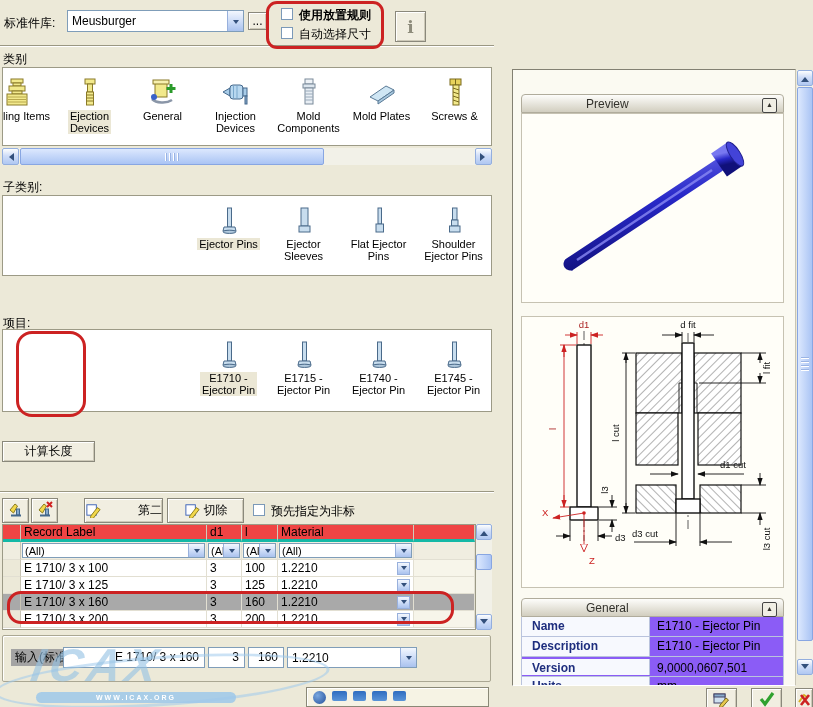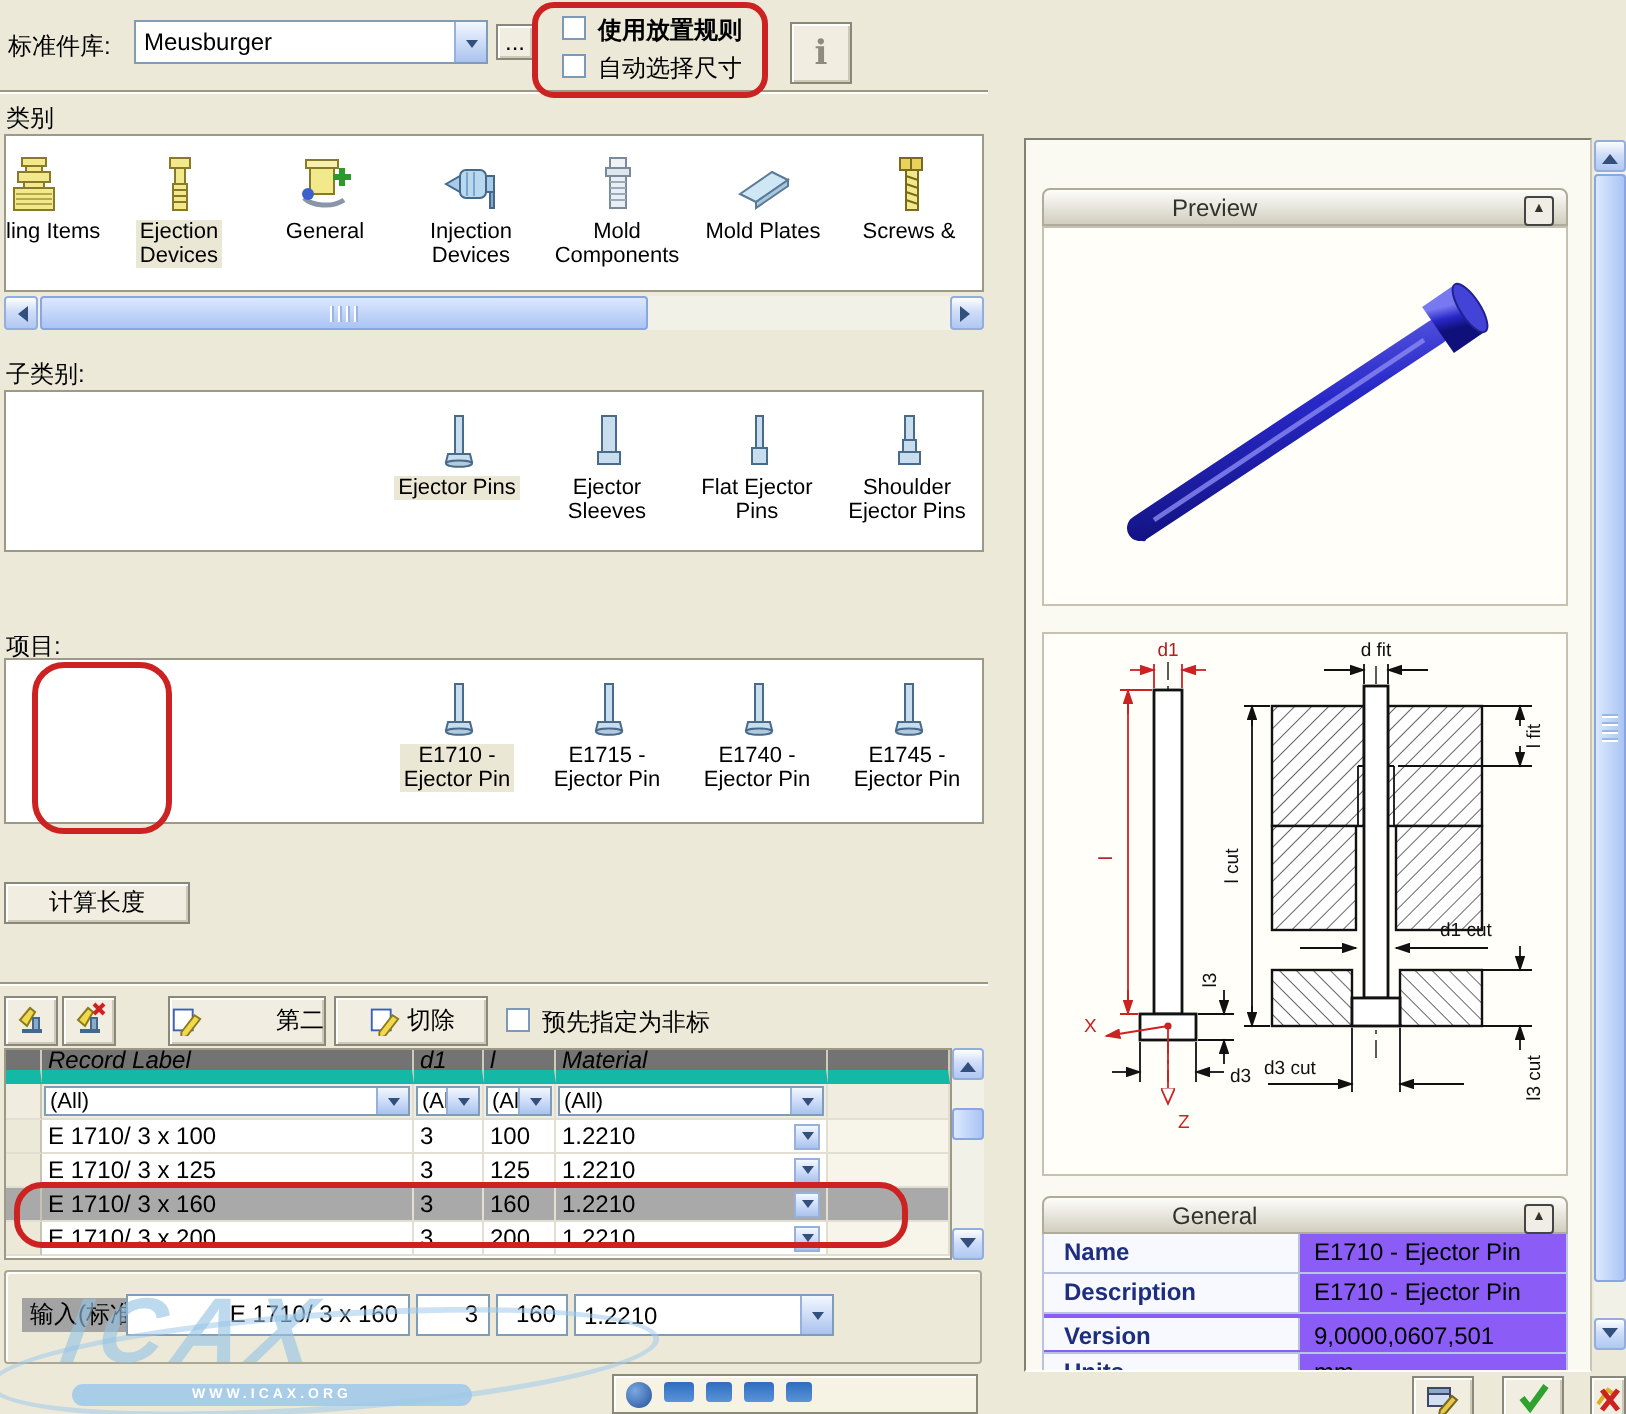--- a/index.html
+++ b/index.html
@@ -44,21 +44,21 @@
   .trow{display:flex;box-sizing:border-box;}
   .tc{box-sizing:border-box;border-right:1px solid #e2dfd2;border-bottom:1px solid #e2dfd2;
       padding:1px 3px;white-space:nowrap;overflow:hidden;display:flex;align-items:center;}
   .c0{width:18px;flex:none;background:#ece9d8;border-right:1px solid #c8c4b4;}
   .c1{width:186px;flex:none;}
   .c2{width:35px;flex:none;}
   .c3{width:36px;flex:none;}
   .c4{width:136px;flex:none;}
   .c5{flex:1;background:#f7f5ea;}
   .th{height:17px;}
-  .th .tc{background:#737373;border-right:1px solid #cfccbe;border-bottom:7px solid #14b8a6;font-style:italic;}
+  .th .tc{background:#ef4444;border-right:1px solid #cfccbe;border-bottom:3px solid #14b8a6;}
   .tf{height:18px;}
   .tf .tc{background:#f0ede0;padding:1px;}
   .tr{height:17px;}
   .tr.sel .tc{background:#a9a9a9;}
   .tr.sel .c5{background:#a9a9a9;}
   .fcomb{height:15px;width:100%;background:#fff;border:1px solid #7f9db9;display:flex;align-items:center;box-sizing:border-box;overflow:hidden;}
   .fcomb .ct{flex:1;padding:0 2px;font-size:11px;white-space:nowrap;overflow:hidden;}
   .mcarr{width:13px;height:13px;flex:none;margin-left:auto;background:linear-gradient(180deg,#f3f7fe,#c7d8f6 60%,#aac2ee);
          border:1px solid #98b0dc;display:flex;align-items:center;justify-content:center;box-sizing:border-box;}
   

